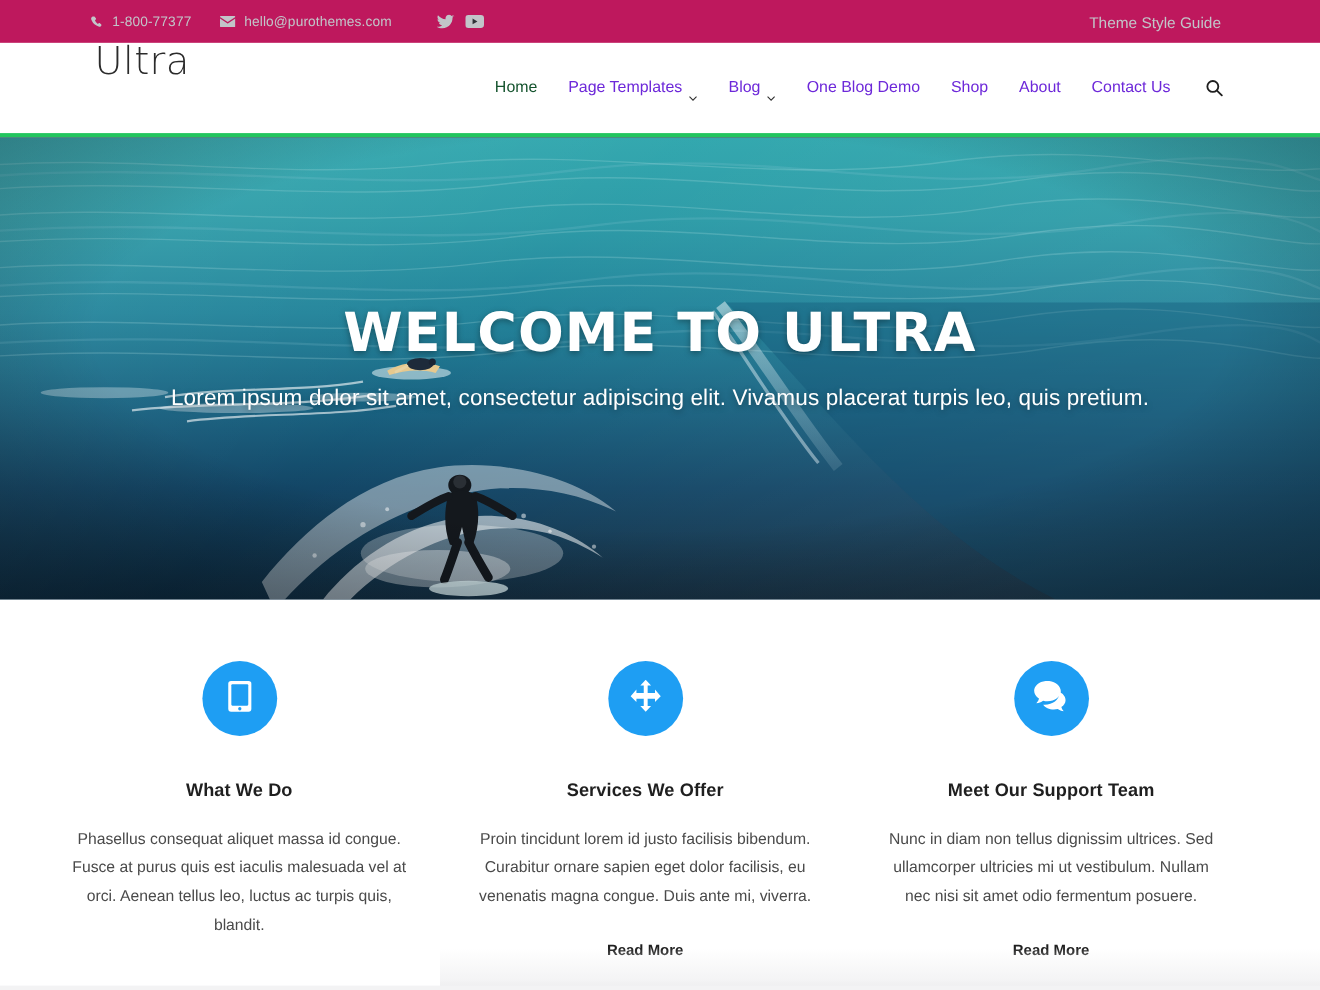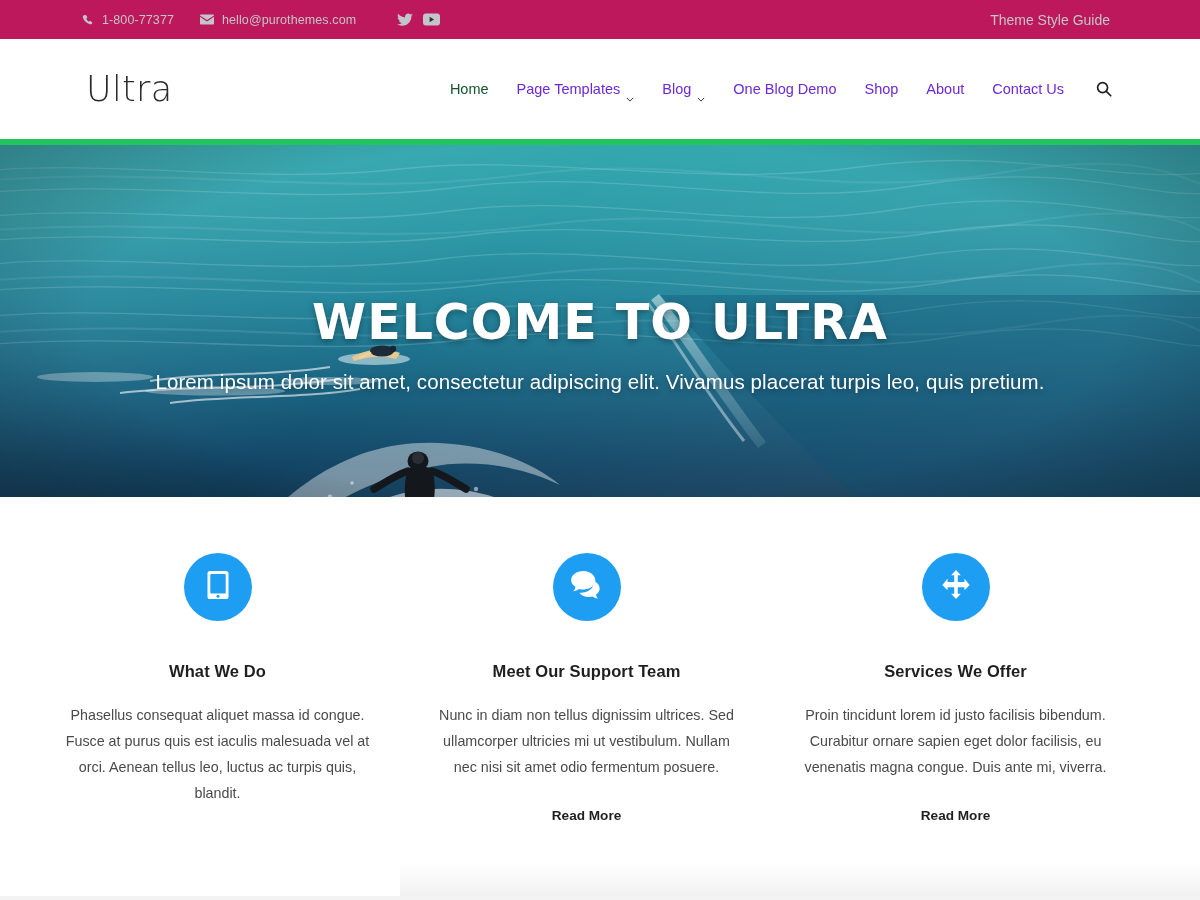--- a/index.html
+++ b/index.html
@@ -21,43 +21,43 @@
   .topbar-left{ display:flex; align-items:center; gap:26px; }
   .tb-item{ display:flex; align-items:center; gap:8px; color:#c2c5c9; }
   .tb-item .lbl{ letter-spacing:.1px; }
   .socials{ display:flex; align-items:center; gap:10px; margin-left:14px; }
   .soc{ width:17px; height:15px; display:flex; align-items:center; justify-content:center; }
   .topbar-right{ margin-left:auto; font-size:14px; color:#c2c5c9; }
   .ic{ display:inline-flex; align-items:center; justify-content:center; }
 
   
   .header{
-    height:106px; background:#fff;
-    display:flex; align-items:center;
+    height:86px; background:#fff;
+    display:flex; 
     padding:0 88px 0 86px;
-    border-bottom:6px solid #22c55e;
+    border-bottom:4px solid #22c55e;
   }
   .logo{
     font-family:"DejaVu Sans", sans-serif;
     font-size:35px; font-weight:300; color:#2b2b2b;
     letter-spacing:.3px; line-height:1;
   }
   .nav{ margin-left:auto; display:flex; align-items:center; gap:0; }
   .nav-item{
     font-size:14.5px; color:#6d28d9; padding:0 14px;
     display:flex; align-items:center; gap:6px; white-space:nowrap;
     cursor:pointer;
   }
   .nav-item.active{ color:#14532d; }
   .caret{ width:8px; height:5px; display:inline-block; position:relative; top:2px; }
   .search-btn{ padding:0 0 0 18px; display:flex; align-items:center; cursor:pointer; }
 
   
   .hero{
-    position:relative; height:352px; overflow:hidden;
+    position:relative; height:420px; overflow:hidden;
     background:#0c2f46;
   }
   .ocean{ position:absolute; inset:0; }
   .hero-content{
     position:absolute; left:0; right:0; top:152px;
     text-align:center; color:#fff;
     text-shadow:0 2px 6px rgba(0,0,0,.35);
   }
   .hero-title{
     font-family:"DejaVu Sans", sans-serif;
@@ -312,39 +312,39 @@
       </span>
     </div>
     <div class="ftitle">What We Do</div>
     <div class="fbody">Phasellus consequat aliquet massa id congue. Fusce at purus quis est iaculis malesuada vel at orci. Aenean tellus leo, luctus ac turpis quis, blandit.</div>
 
   </div>
 
   <div class="feature">
     <div class="fcircle">
       <span>
+        <svg width="30" height="30" viewBox="0 0 32 32" fill="#ffffff">
+          <path d="M16 0l5.2 5.6h-3.3v7.1h7.1V9.4L30.6 16 25 21.6v-3.3h-7.1v7.1h3.3L16 31l-5.2-5.6h3.3v-7.1H7v3.3L1.4 16 7 9.4v3.3h7.1V5.6h-3.3z"></path>
+        </svg>
+      </span>
+    </div>
+    <div class="ftitle">Services We Offer</div>
+    <div class="fbody">Proin tincidunt lorem id justo facilisis bibendum. Curabitur ornare sapien eget dolor facilisis, eu venenatis magna congue. Duis ante mi, viverra.</div>
+    <div class="fmore">Read More</div>
+  </div>
+
+  <div class="feature">
+    <div class="fcircle">
+      <span>
         <svg width="32" height="28" viewBox="0 0 34 30" fill="#ffffff">
           <path d="M13 0C5.9 0 0 4.3 0 9.7c0 3 1.8 5.7 4.7 7.5-.3 1.6-1.2 3.2-2.6 4.6 2.5-.3 4.8-1.2 6.6-2.5 1.4.4 2.8.6 4.3.6 7.1 0 13-4.3 13-9.7S20.1 0 13 0z"></path>
           <path d="M24.3 10.6c.1.5.2 1 .2 1.5 0 6.3-6.5 11.2-14.2 11.2-.5 0-1 0-1.5-.1 1.9 2.8 5.8 4.7 10.4 4.7 1.3 0 2.6-.2 3.8-.5 1.6 1.2 3.6 2 5.8 2.2-1.2-1.3-2-2.7-2.3-4.1 2.5-1.6 4.1-4 4.1-6.7 0-3.6-2.7-6.7-6.3-8.2z"></path>
         </svg>
       </span>
     </div>
     <div class="ftitle">Meet Our Support Team</div>
     <div class="fbody">Nunc in diam non tellus dignissim ultrices. Sed ullamcorper ultricies mi ut vestibulum. Nullam nec nisi sit amet odio fermentum posuere.</div>
     <div class="fmore">Read More</div>
   </div>
-
-  <div class="feature">
-    <div class="fcircle">
-      <span>
-        <svg width="30" height="30" viewBox="0 0 32 32" fill="#ffffff">
-          <path d="M16 0l5.2 5.6h-3.3v7.1h7.1V9.4L30.6 16 25 21.6v-3.3h-7.1v7.1h3.3L16 31l-5.2-5.6h3.3v-7.1H7v3.3L1.4 16 7 9.4v3.3h7.1V5.6h-3.3z"></path>
-        </svg>
-      </span>
-    </div>
-    <div class="ftitle">Services We Offer</div>
-    <div class="fbody">Proin tincidunt lorem id justo facilisis bibendum. Curabitur ornare sapien eget dolor facilisis, eu venenatis magna congue. Duis ante mi, viverra.</div>
-    <div class="fmore">Read More</div>
-  </div>
 </div>
 
 <div class="bottom-edge"></div>
 <div class="bottom-line"></div>
 
 </body></html>

